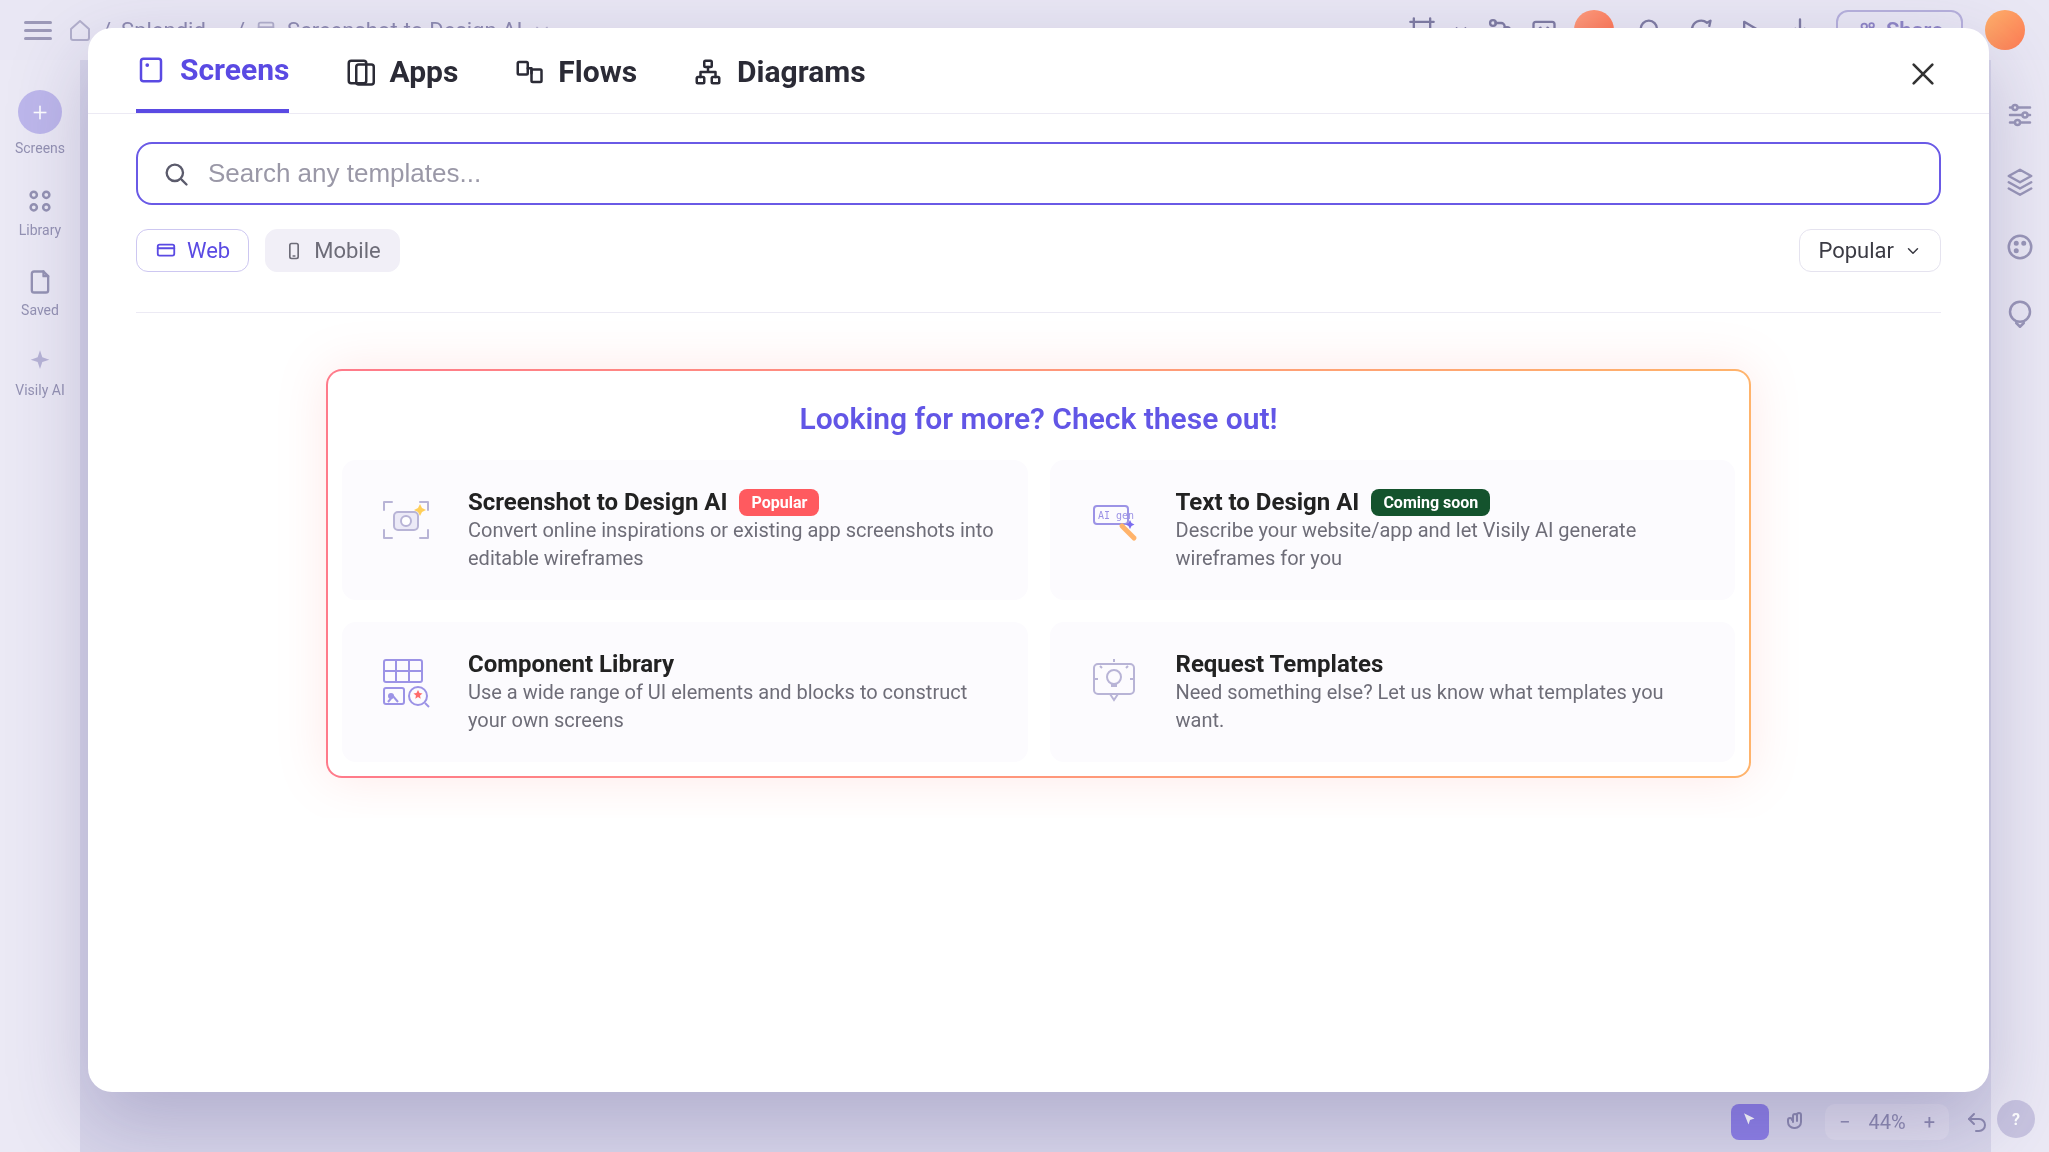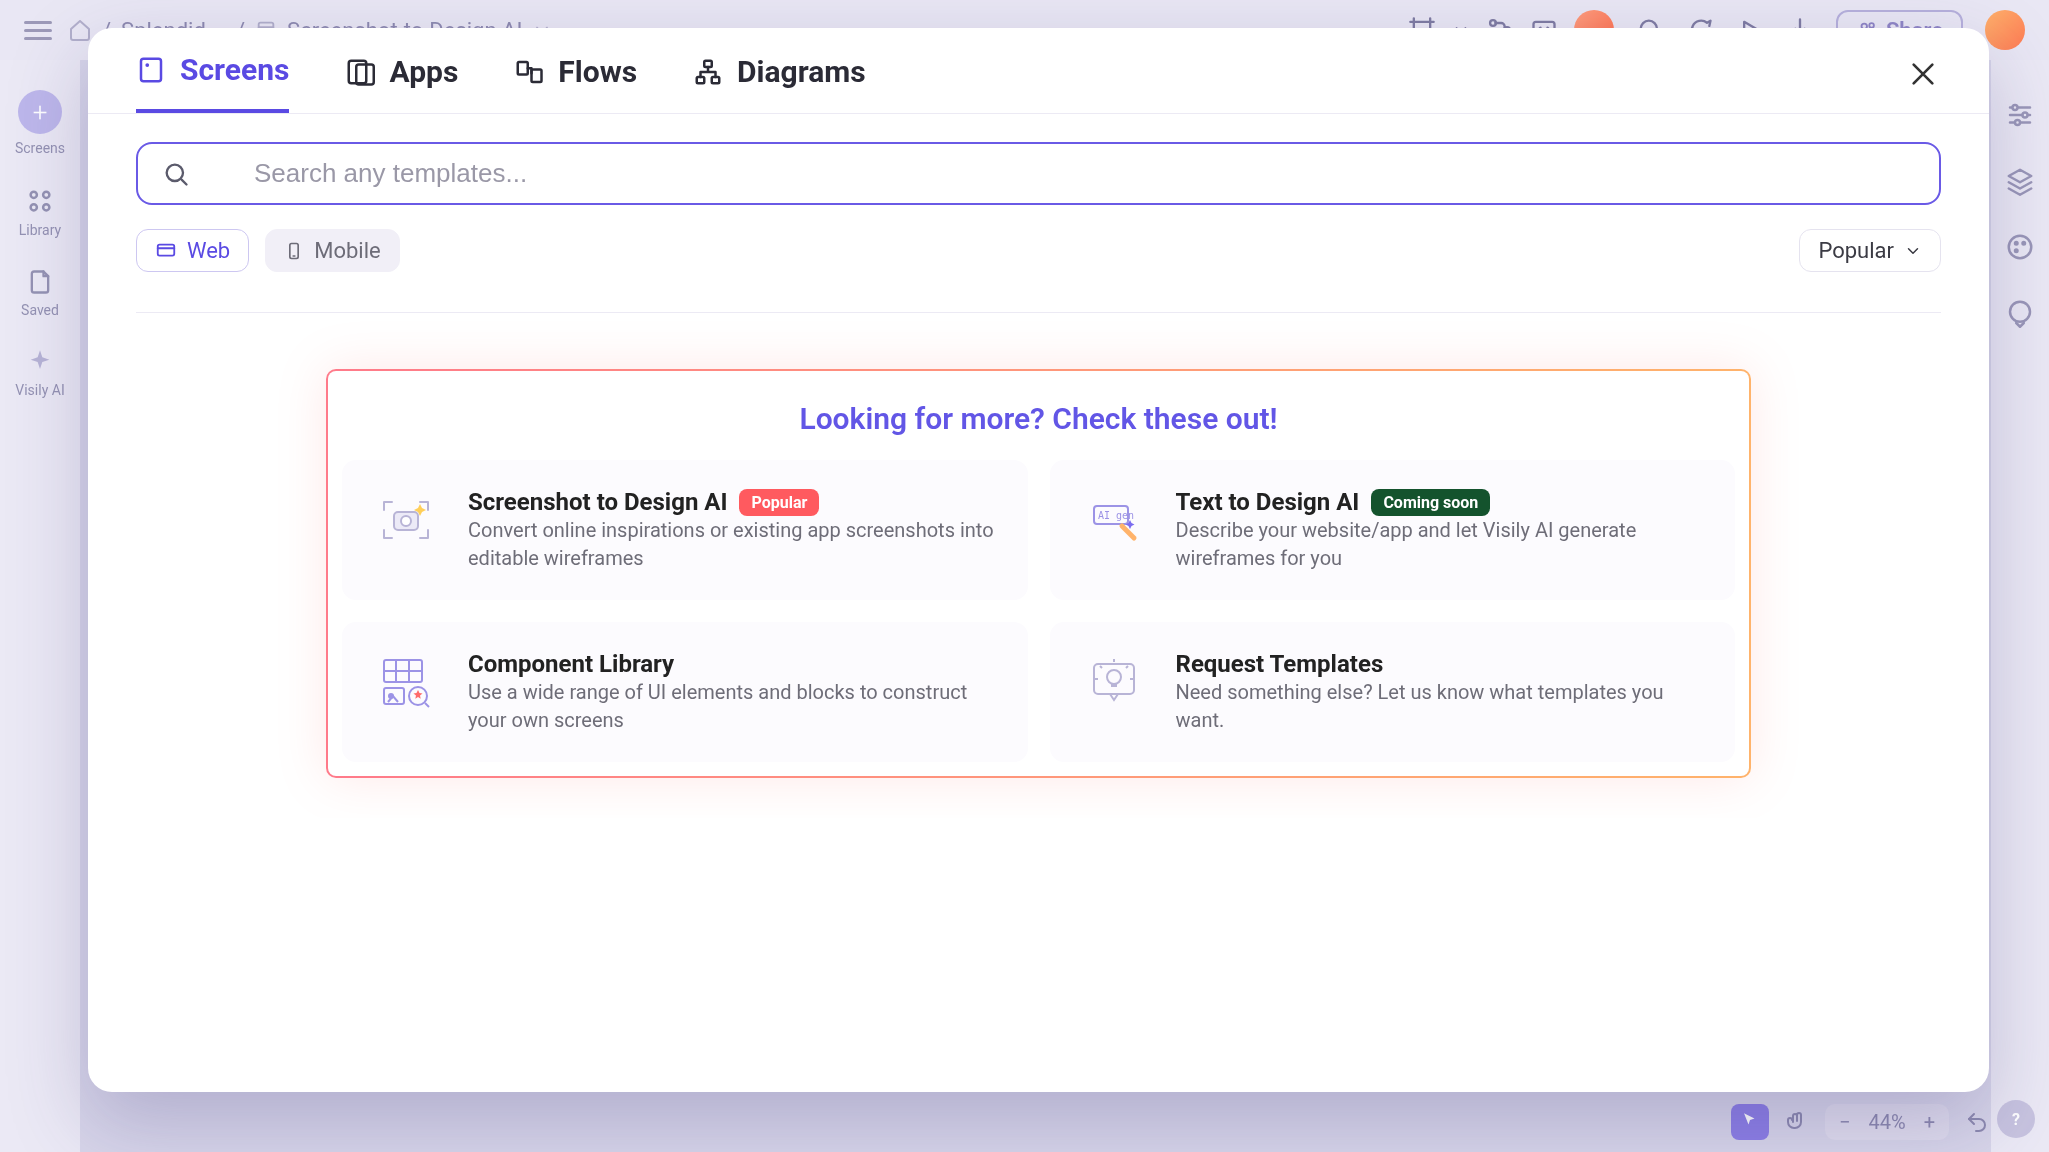--- a/index.html
+++ b/index.html
@@ -49,34 +49,34 @@
 .modal-tab{display:flex; align-items:center; gap:14px; font-size:30px; font-weight:700; color:#2b2b36; padding-bottom:22px; cursor:pointer;}
 .modal-tab.active{color:#5a4ae3; border-bottom:4px solid #5a4ae3;}
 .modal-tab svg{width:30px;height:30px;}
 .modal-close{margin-left:auto; width:36px; height:36px; color:#333; cursor:pointer; display:flex;align-items:center;justify-content:center; margin-bottom:18px;}
 .modal-close svg{width:32px;height:32px;}
 
 .modal-body{padding:28px 48px 40px; overflow:auto;}
 
 .search-wrap{border:2.5px solid #6a5ae6; border-radius:16px; display:flex; align-items:center; padding:14px 24px; gap:18px;}
 .search-wrap svg{width:28px;height:28px;color:#5b5b6c;}
-.search-input{border:none; outline:none; font-size:26px; color:#333; flex:1;margin-left:46px;}
+.search-input{border:none; outline:none; font-size:26px; color:#333; flex:1;}
 .search-input::placeholder{color:#9a98a7;}
 
 .filter-row{display:flex; align-items:center; gap:16px; margin-top:24px;}
 .filter-chip{display:flex; align-items:center; gap:10px; border:1.5px solid #e5e3ef; border-radius:12px; padding:8px 18px; font-size:22px; color:#3b3b44; cursor:pointer;}
 .filter-chip.active{background:#fff;color:#5a4ae3;border-color:#cdc7f1;}
 .filter-chip.inactive{background:#f1eff7;color:#6d6c78;border-color:#f1eff7;}
 .sort-select{margin-left:auto; display:flex; align-items:center; gap:10px; border:1.5px solid #e5e3ef; border-radius:12px; padding:8px 18px; font-size:22px; color:#3b3b44; cursor:pointer;}
 
 .divider{height:1px;background:#eceaf4;margin:40px 0 56px;}
 
 .promo{
   margin:0 190px;
-  border:2px solid transparent; border-radius:10px;
+  border:2px solid transparent; border-radius:16px;
   background:linear-gradient(#fff,#fff) padding-box,
              linear-gradient(90deg,#ff7a8a,#ffb36b) border-box;
   padding:30px 14px 14px;
   box-shadow:0 0 50px rgba(255,130,120,.18);
 }
 .promo-title{font-size:30px;font-weight:600;color:#6256e6;text-align:center;margin-bottom:24px;}
 .promo-grid{display:grid;grid-template-columns:1fr 1fr;gap:22px;}
 .promo-card{background:#fcfbfe;border-radius:14px;padding:28px 28px;display:flex;gap:26px;cursor:pointer;}
 .promo-icon{width:72px;height:72px;flex-shrink:0;display:flex;align-items:flex-start;justify-content:center;}
 .promo-text h3{font-size:24px;font-weight:700;color:#222;display:flex;align-items:center;gap:12px;flex-wrap:wrap;}

